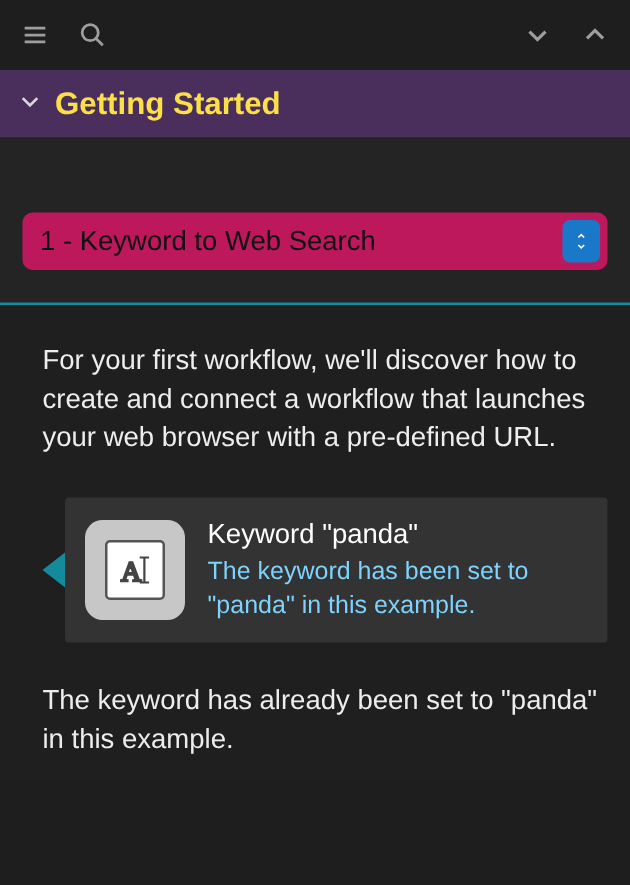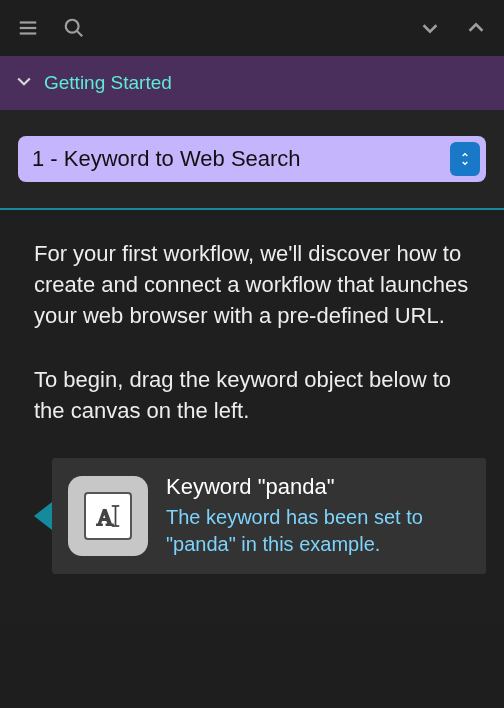--- a/index.html
+++ b/index.html
@@ -28,37 +28,38 @@
     height: 54px;
     display: flex;
     align-items: center;
     padding: 0 14px;
     gap: 10px;
   }
   .section-header .chevron {
     color: #d8d8d8;
   }
   .section-header .title {
-    color: #5eead4;
-    font-size: 19px;
-    font-weight: 400;
+    color: #fde047;
+    font-size: 25px;
+    font-weight: 700;
   }
   .select-wrap {
     padding: 26px 18px 26px 18px;
     background: #242424;
     border-bottom: 2px solid #148a9c;
   }
   .select-box {
-    background: #c4b5fd;
+    background: #be185d;
     border-radius: 8px;
     height: 46px;
     display: flex;
     align-items: center;
     padding: 0 6px 0 14px;
     gap: 10px;
+    margin-top: 34px;
   }
   .select-box .sel-text {
     flex: 1;
     color: #111;
     font-size: 22px;
     white-space: nowrap;
     overflow: hidden;
     text-overflow: ellipsis;
   }
   .stepper {
@@ -177,21 +178,20 @@
         </svg>
       <svg width="14" height="8" viewBox="0 0 24 24" fill="none" stroke="currentColor" stroke-width="4">
           <polyline points="5 9 12 16 19 9"></polyline>
         </svg>
     </span>
   </div>
 </div>
 
 <div class="content">
   <p class="para">For your first workflow, we'll discover how to create and connect a workflow that launches your web browser with a pre-defined URL.</p>
-  <p class="para">To begin, drag the keyword object below to the canvas on the left.</p>
 
   <div class="object-row">
     <div class="triangle"></div>
     <div class="object-card">
       <div class="obj-icon-outer">
         <div class="obj-icon-inner">
           <svg width="30" height="30" viewBox="0 0 24 24" fill="none" stroke="#444" stroke-width="1.6">
             <path d="M7 4h6l4 10H7z" fill="none" stroke="none"></path>
             <path d="M6 20 L11 5 L13 5 L18 20" stroke="none"></path>
             <text x="3" y="19" font-size="18" font-family="serif" fill="#444">A</text>
@@ -201,13 +201,14 @@
           </svg>
         </div>
       </div>
       <div class="obj-text">
         <div class="obj-title">Keyword "panda"</div>
         <div class="obj-sub">The keyword has been set to "panda" in this example.</div>
       </div>
     </div>
   </div>
 
+  <p class="para" style="margin-bottom:0">The keyword has already been set to "panda" in this example.</p>
 </div>
 
 </body></html>

